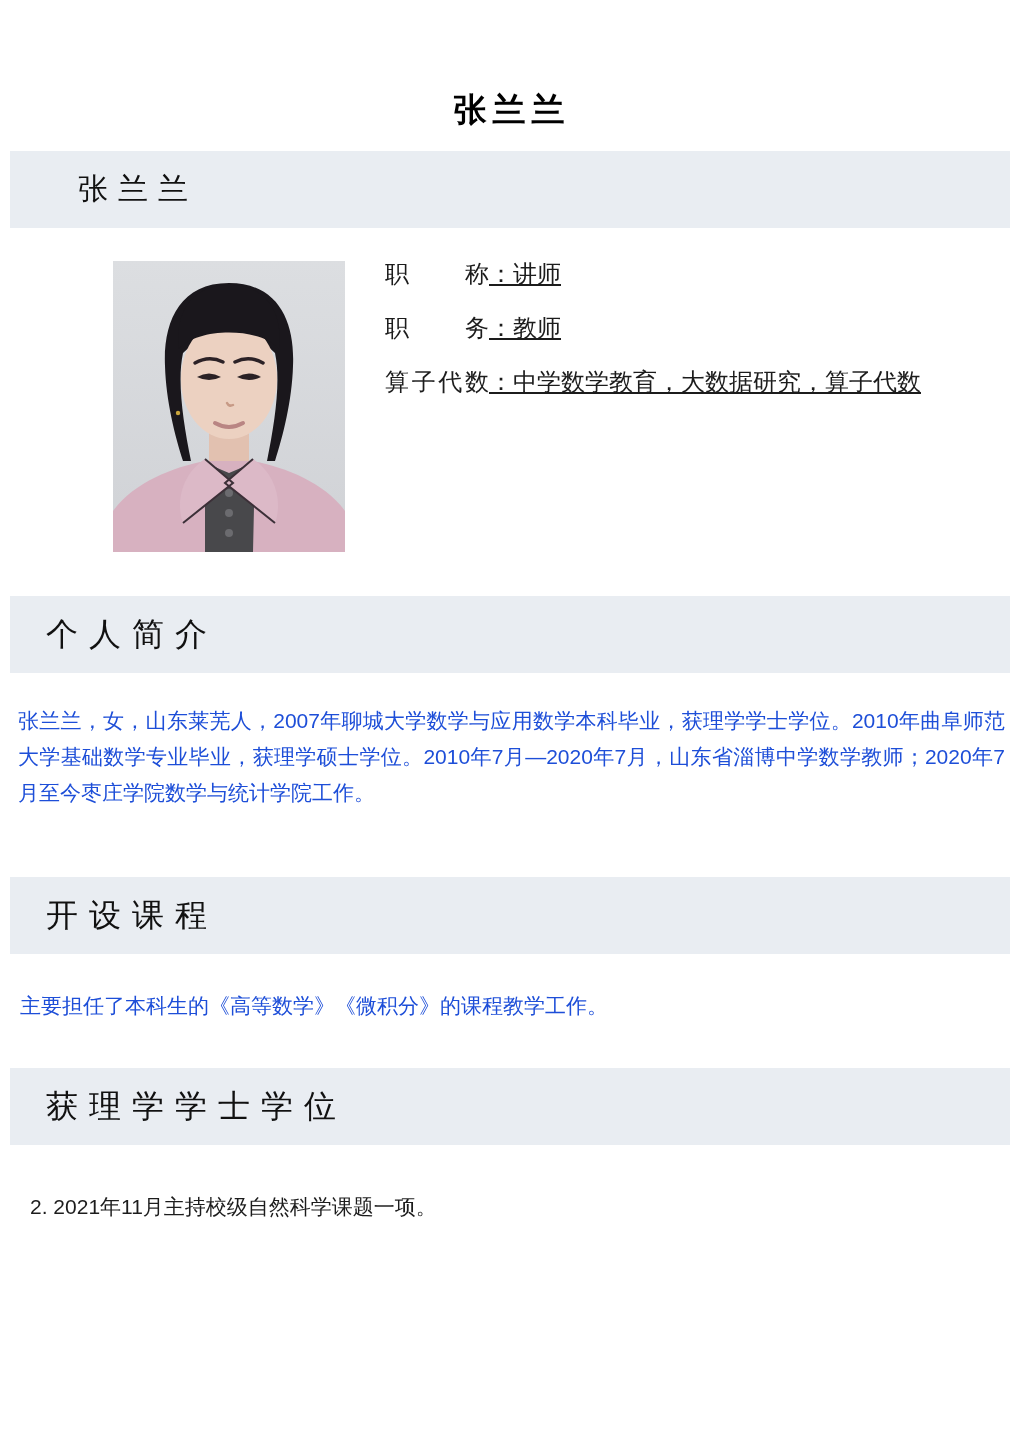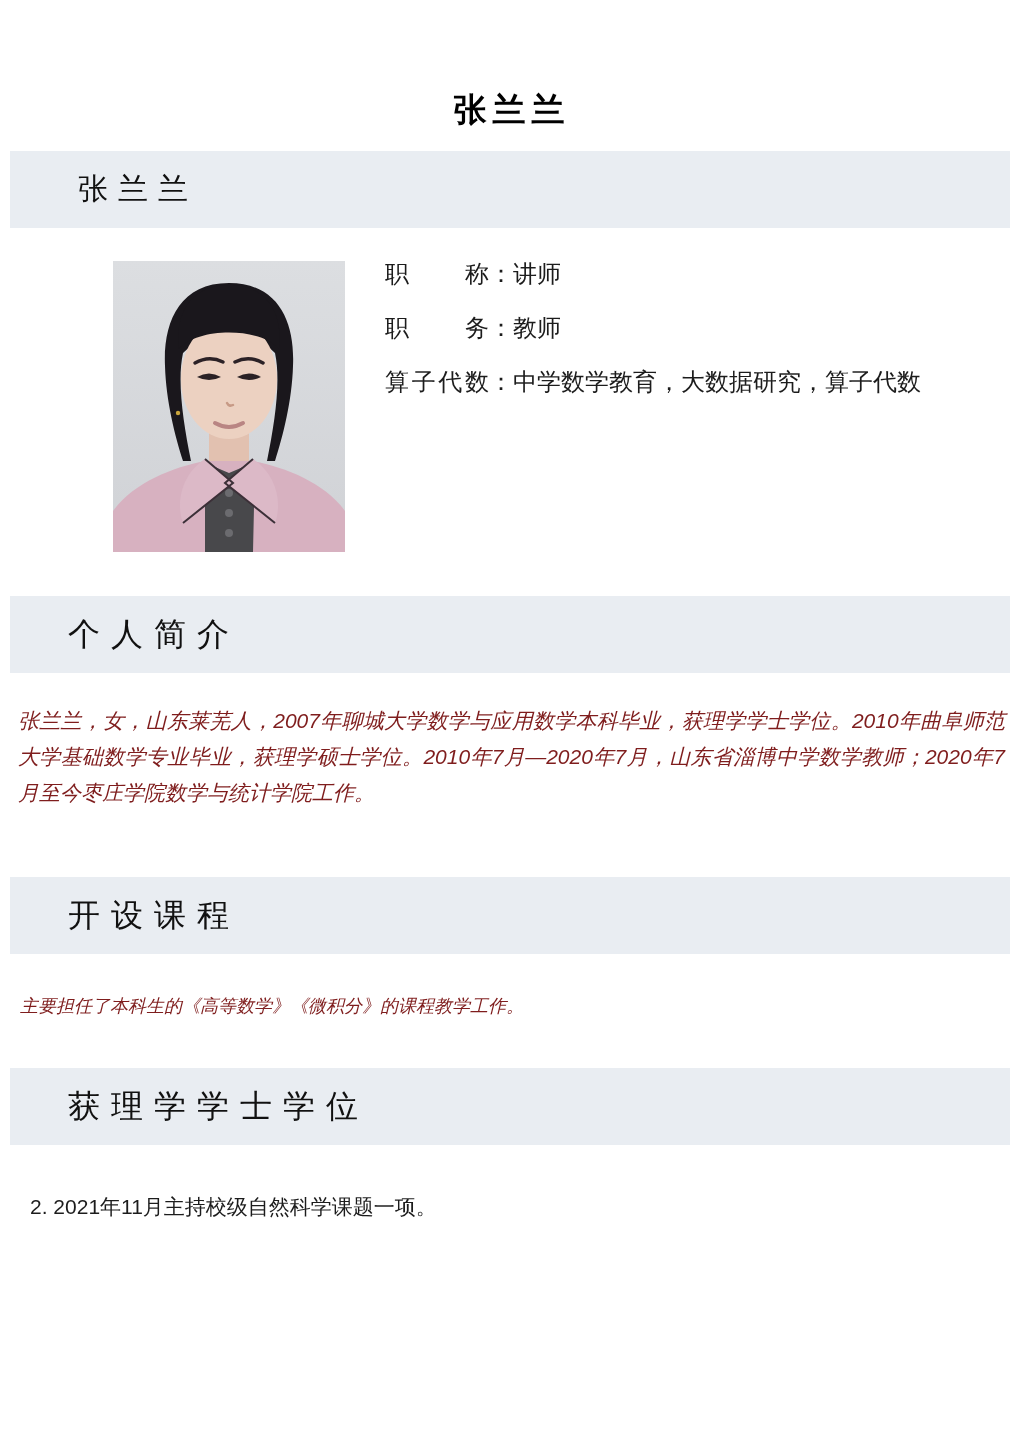--- a/index.html
+++ b/index.html
@@ -22,32 +22,33 @@
     color:#000;
   }
   .banner{
     margin:0 14px 0 10px;
     background:var(--banner-bg);
     height:77px;
     display:flex;
     align-items:center;
   }
   .banner.name-banner{margin-top:18px;padding-left:68px;}
-  .banner.section-banner{padding-left:58px;}
+  .banner.section-banner{padding-left:36px;}
   .banner .banner-text{
     font-size:32px;
     letter-spacing:11px;
     color:#111;
   }
   .name-banner .banner-text{font-size:30px;letter-spacing:10px;}
 
   
   .profile{
     display:flex;
     margin:33px 20px 0 113px;
+    text-decoration:underline;
   }
   .photo-frame{
     width:232px;height:291px;flex:0 0 auto;
     overflow:hidden;
   }
   .photo-frame svg{display:block;}
   .info{
     margin-left:40px;
     margin-top:-14px;
     width:600px;
@@ -56,35 +57,34 @@
   .info-row{
     line-height:54px;
   }
   .info-label{
     display:inline-block;
     width:104px;
     text-align:justify;
     text-align-last:justify;
   }
   .sec-body{
-    color:#7f1d1d;
-    font-style:italic;
+    color:#1d4ed8;
   }
   .intro-body{
     margin:30px 19px 0 18px;
     font-size:21px;
     line-height:36px;
     text-align:justify;
   }
   .section-gap-intro{margin-top:44px;}
   .section-gap-courses{margin-top:66px;text-align:right;}
   .section-gap-achv{margin-top:46px;}
   .courses-body{
     margin:36px 20px 10px 20px;
-    font-size:18px;
+    font-size:21px;
     line-height:32px;
   }
   .achv-list{
     margin:42px 20px 0 30px;
     list-style:none;
     font-size:21px;
   }
   .achv-list li{
     line-height:40px;
   }

